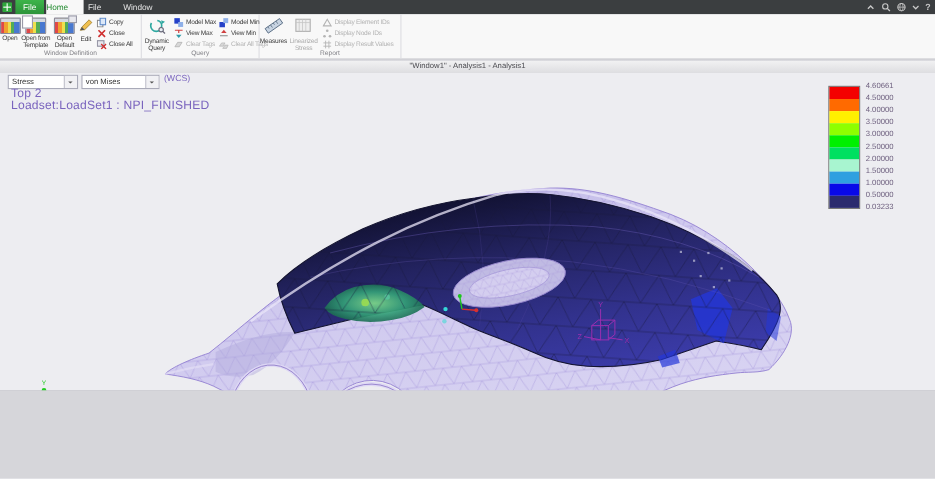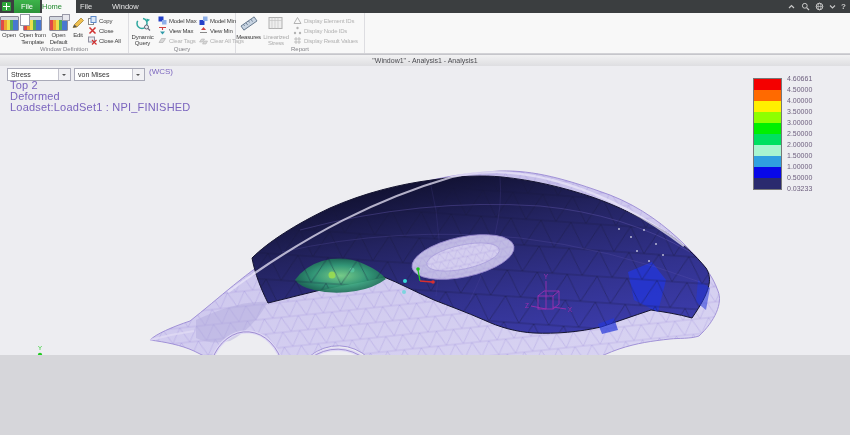--- a/index.html
+++ b/index.html
@@ -384,21 +384,20 @@
       <span class="carrow"></span>
     </div>
     <div class="combo combo2">
       <span class="ctext">von Mises</span>
       <span class="carrow"></span>
     </div>
     <div class="wcs">(WCS)</div>
 
     <div class="annotations">
         <div>Top 2</div>
-        <div>Deformed</div>
         <div>Loadset:LoadSet1 :  NPI_FINISHED</div>
       </div>
 
     <div class="legend">
       <div class="legend-bands">
           <div class="band" style="background: rgb(244, 0, 0);"></div>
           <div class="band" style="background: rgb(255, 106, 0);"></div>
           <div class="band" style="background: rgb(255, 240, 0);"></div>
           <div class="band" style="background: rgb(142, 255, 0);"></div>
           <div class="band" style="background: rgb(0, 240, 0);"></div>

